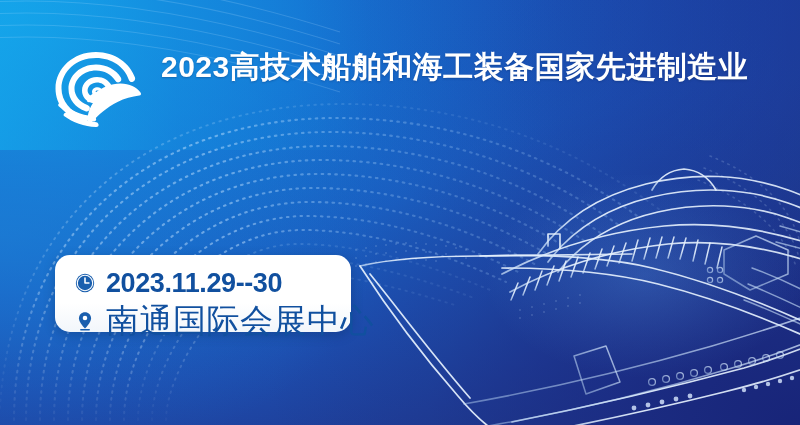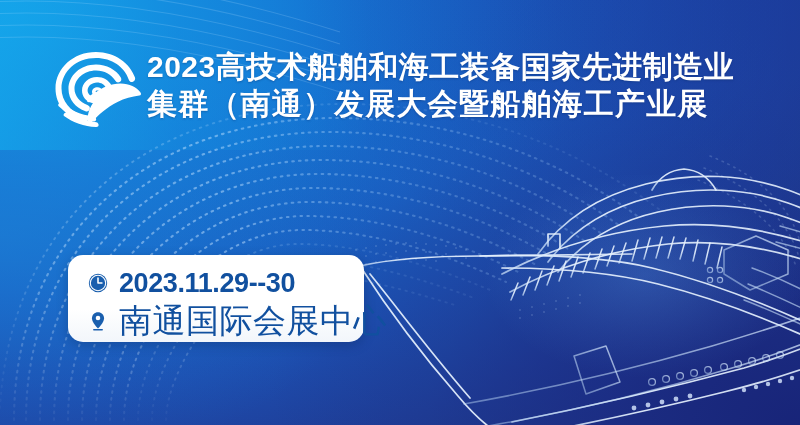--- a/index.html
+++ b/index.html
@@ -86,42 +86,42 @@
     position: absolute;
     left: 50px;
     top: 47px;
     width: 92px;
     height: 82px;
   }
 
   
   .title-block {
     position: absolute;
-    left: 147px;
+    left: 161px;
     top: 48px;
     width: 624px;
   }
   .title-line {
     color: #ffffff;
     font-size: 30px;
     font-weight: bold;
     letter-spacing: 0.5px;
     line-height: 37px;
     white-space: nowrap;
     text-shadow: 0 1px 2px rgba(10,40,100,0.35);
   }
   .title-line.l2 { letter-spacing: 1.2px; }
 
   
   .info-card {
     position: absolute;
-    left: 68px;
+    left: 55px;
     top: 255px;
     width: 296px;
-    height: 87px;
+    height: 77px;
     background: linear-gradient(180deg, #ffffff 0%, #ffffff 62%, #f2f6fb 100%);
     border-radius: 15px;
     box-shadow: 0 3px 12px rgba(6,28,70,0.28);
     box-sizing: border-box;
     padding: 9px 0 0 17px;
   }
   .info-row {
     display: flex;
     align-items: center;
     height: 38px;
@@ -483,21 +483,20 @@
                C 48 80.1 49 78.8 48.5 77.2
                C 48 75.7 46.8 75.2 45.2 75.1
                C 35 74.5 25.5 71.2 17.5 66.3
                C 16 65.4 14.5 65.8 13.9 67.1
                C 13.4 68 13.5 68.6 14 69 Z"></path>
     </g>
   </svg>
 
   <div class="title-block">
     <div class="title-line l1">2023高技术船舶和海工装备国家先进制造业</div>
-    <div class="title-line l2">集群（南通）发展大会暨船舶海工产业展</div>
   </div>
 
   <div class="info-card">
 
     <div class="info-row">
       <span class="ico">
         <svg viewBox="0 0 24 24" width="22" height="22">
           <circle cx="12" cy="12" r="10" fill="#1a5fae"></circle>
           <circle cx="12" cy="12" r="8.4" fill="none" stroke="#ffffff" stroke-width="1.2"></circle>
           <path d="M12 6.6 L12 12 L16.3 12" fill="none" stroke="#ffffff" stroke-width="1.7" stroke-linecap="round" stroke-linejoin="round"></path>

